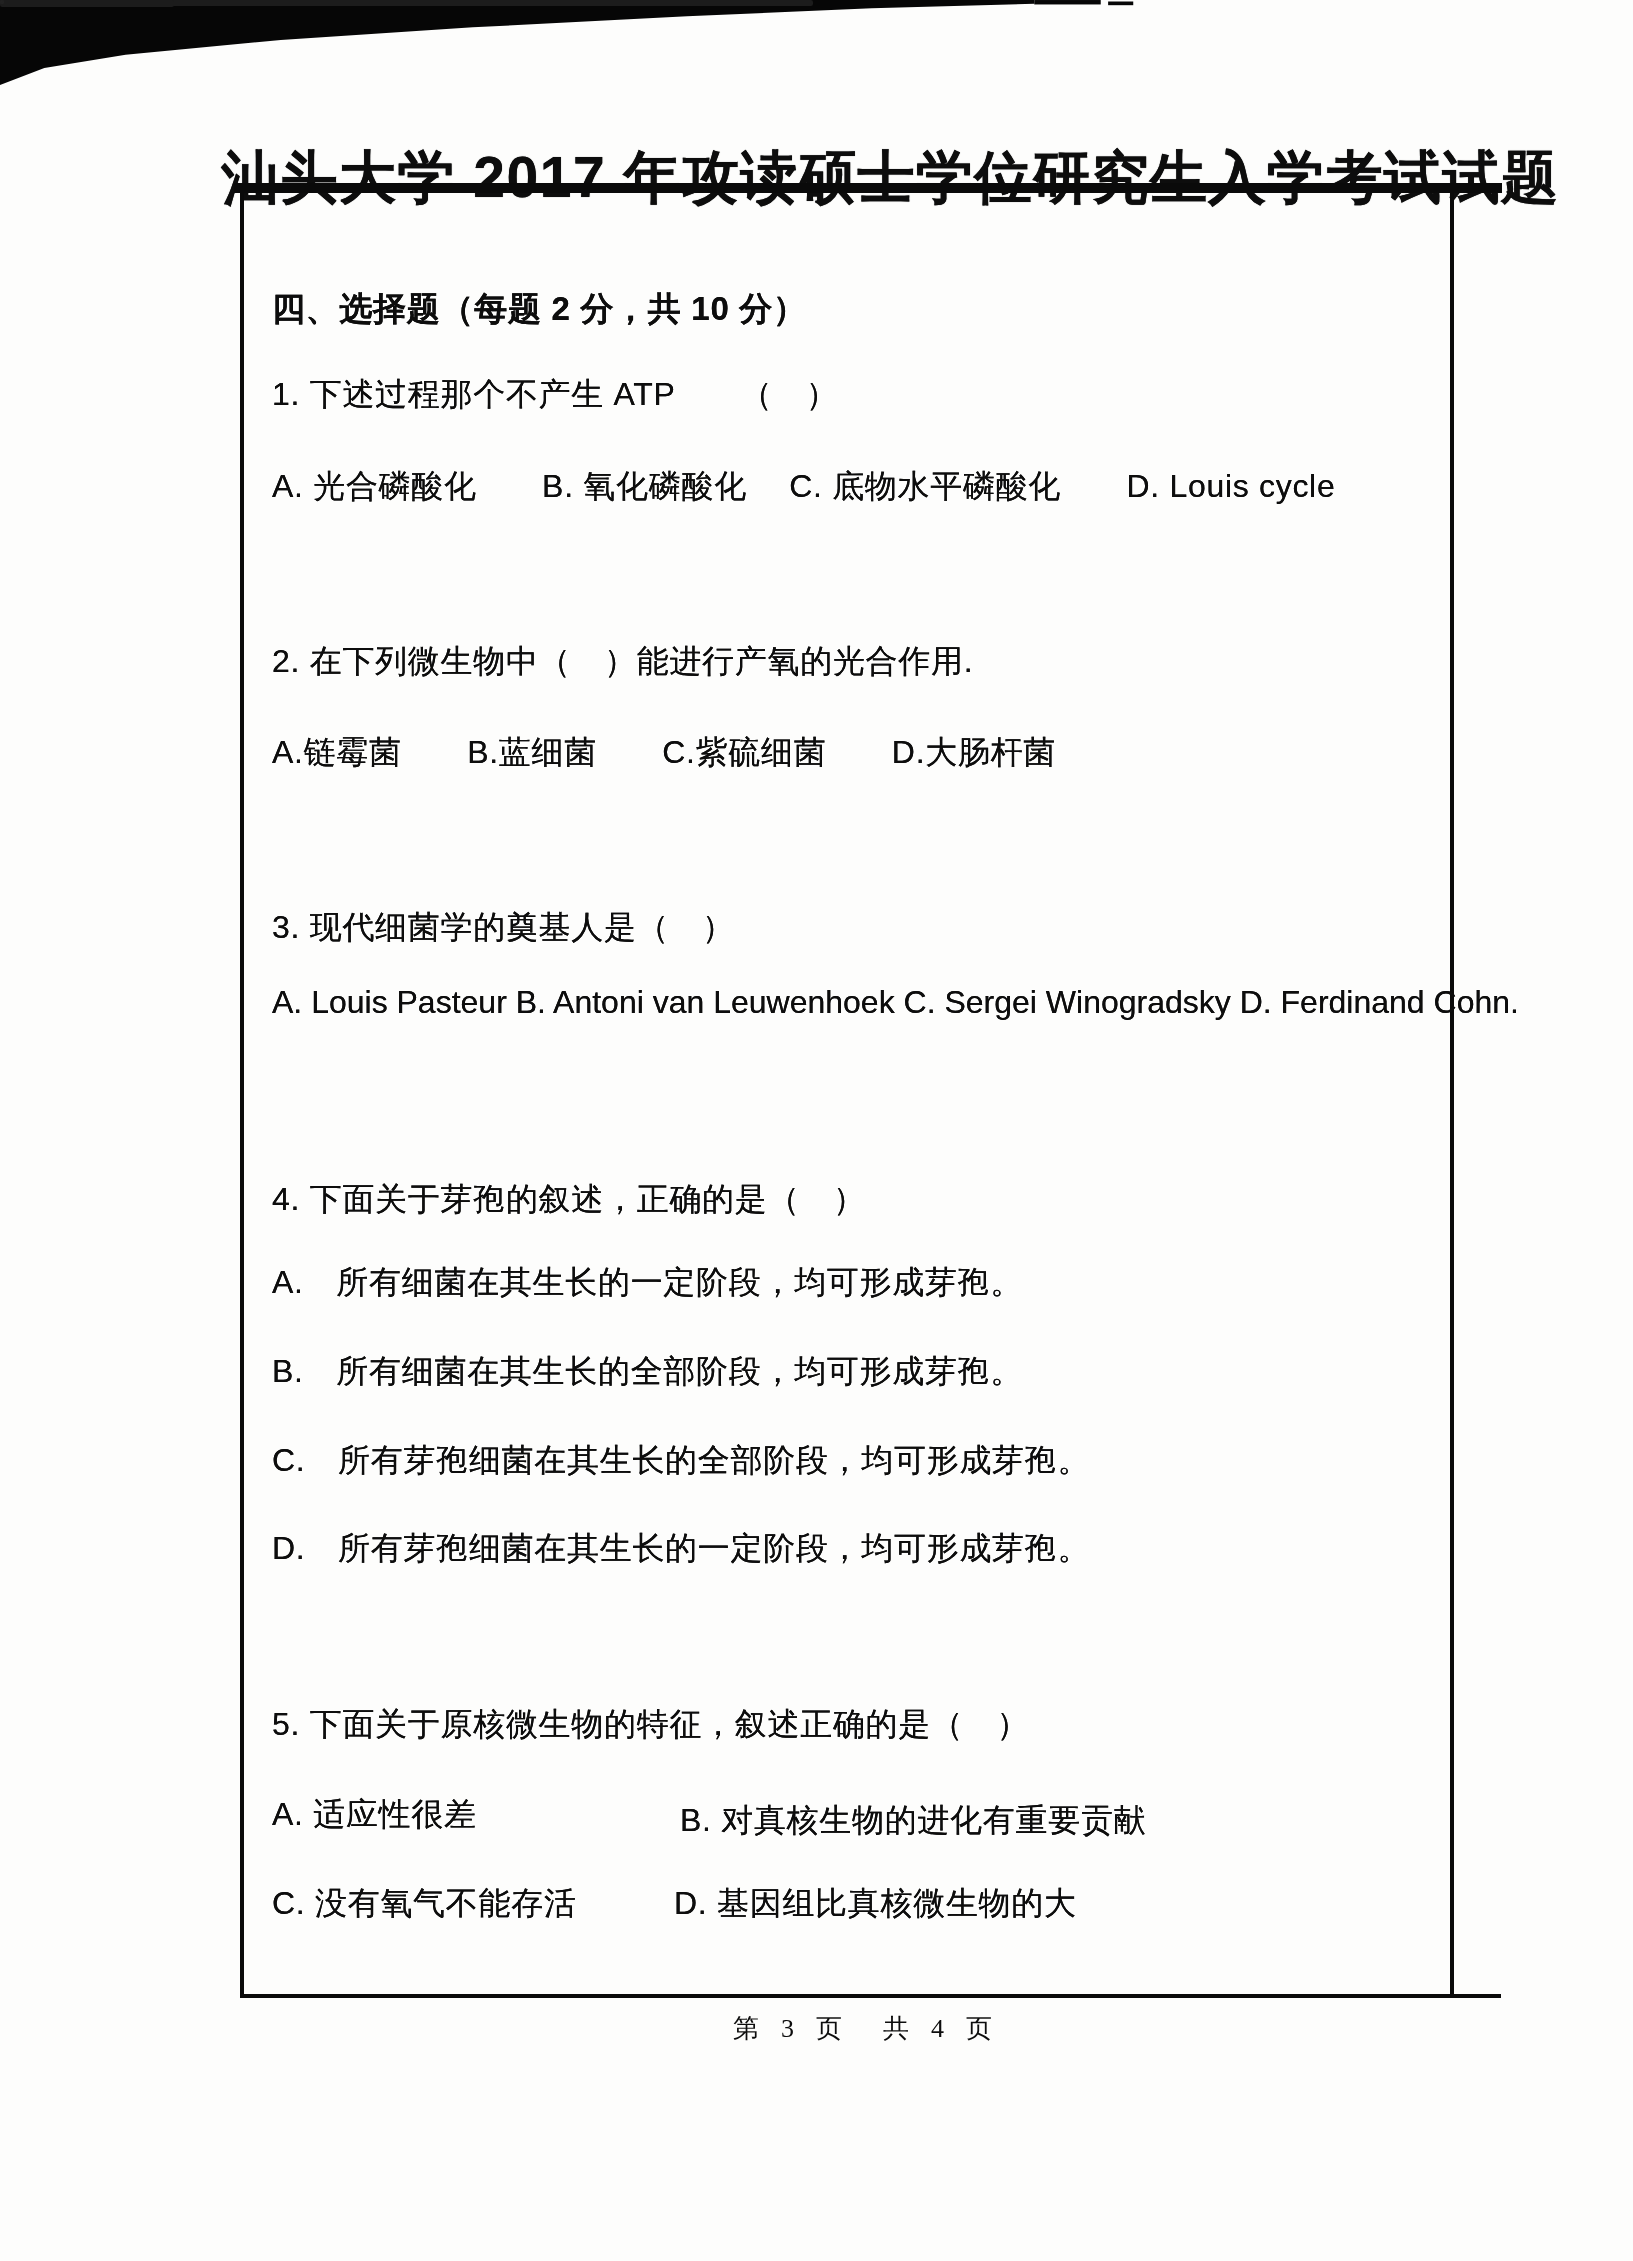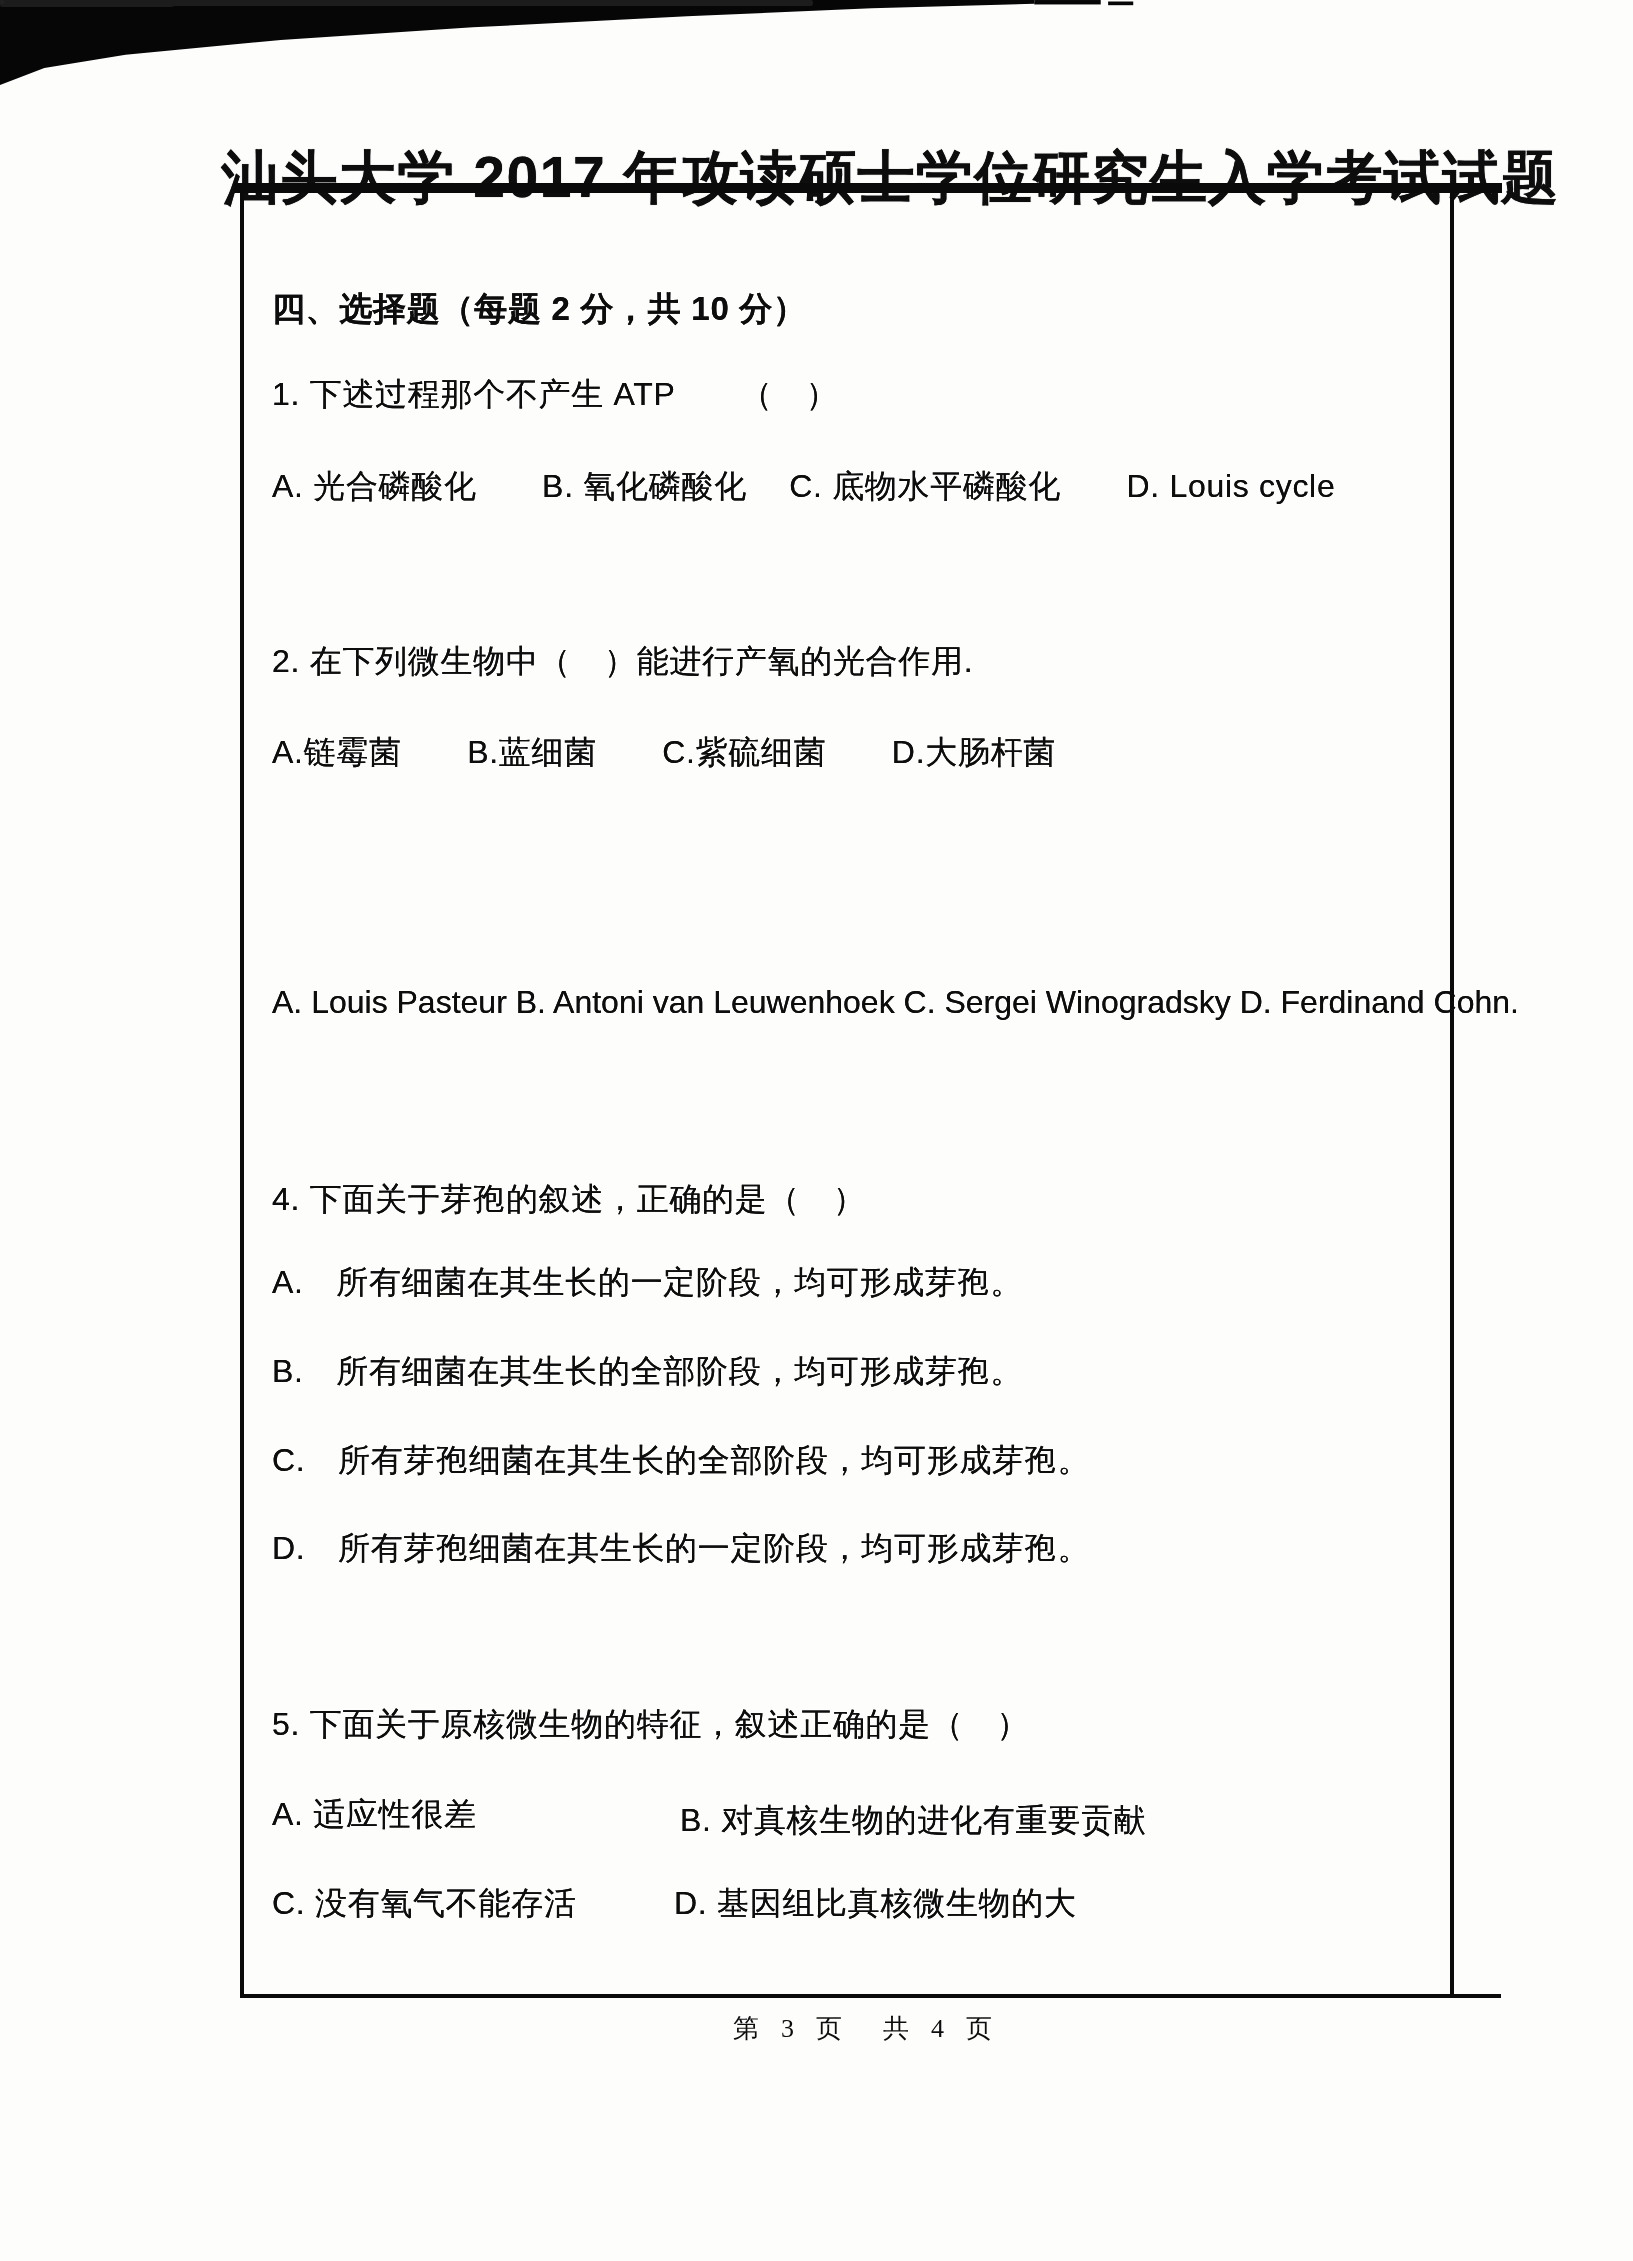--- a/index.html
+++ b/index.html
@@ -75,20 +75,21 @@
   <div class="abs bar" style="left:240px;top:1994px;width:1261px;height:4.4px;"></div>
 
   <div class="abs txt section-header" style="left:272px;top:288px;text-align:right;">四、选择题（每题 2 分，共 10 分）</div>
 
   <div class="abs txt" style="left:272px;top:374px;">1. 下述过程那个不产生 ATP　　（　）</div>
   <div class="abs txt" style="left:272px;top:466px;">A. 光合磷酸化　　B. 氧化磷酸化　 C. 底物水平磷酸化　　D. Louis cycle</div>
 
   <div class="abs txt" style="left:272px;top:641px;">2. 在下列微生物中（　）能进行产氧的光合作用.</div>
   <div class="abs txt" style="left:272px;top:732px;">A.链霉菌　　B.蓝细菌　　C.紫硫细菌　　D.大肠杆菌</div>
 
+  <div class="abs txt" style="left:272px;top:907px;">3. 现代细菌学的奠基人是（　）</div>
   <div class="abs txt" style="left:272px;top:982px;letter-spacing:0;">A. Louis Pasteur B. Antoni van Leuwenhoek C. Sergei Winogradsky D. Ferdinand Cohn.</div>
 
   <div class="abs txt" style="left:272px;top:1179px;">4. 下面关于芽孢的叙述，正确的是（　）</div>
   <div class="abs txt" style="left:272px;top:1262px;">A.　所有细菌在其生长的一定阶段，均可形成芽孢。</div>
   <div class="abs txt" style="left:272px;top:1351px;">B.　所有细菌在其生长的全部阶段，均可形成芽孢。</div>
   <div class="abs txt" style="left:272px;top:1440px;">C.　所有芽孢细菌在其生长的全部阶段，均可形成芽孢。</div>
   <div class="abs txt" style="left:272px;top:1528px;">D.　所有芽孢细菌在其生长的一定阶段，均可形成芽孢。</div>
 
   <div class="abs txt" style="left:272px;top:1704px;">5. 下面关于原核微生物的特征，叙述正确的是（　）</div>
   <div class="abs txt" style="left:272px;top:1794px;">A. 适应性很差</div>

